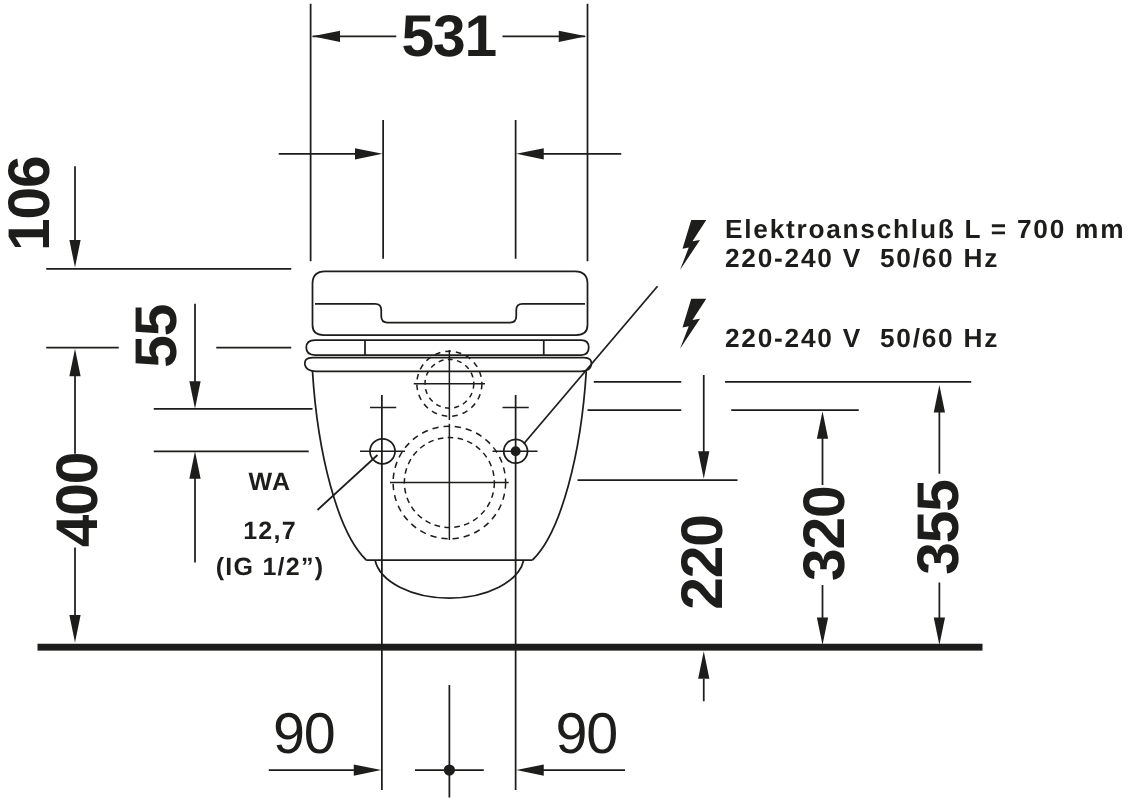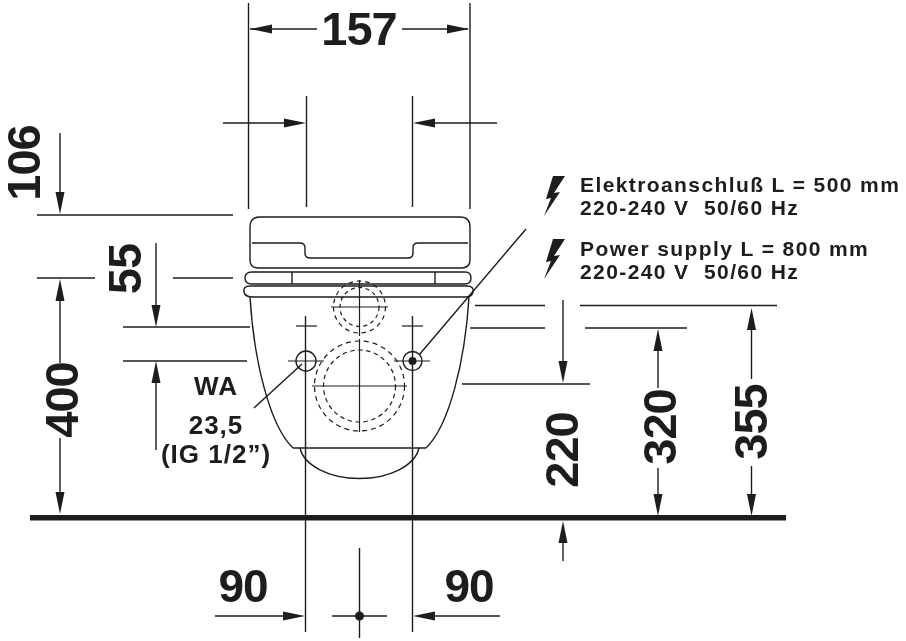--- a/index.html
+++ b/index.html
@@ -3,23 +3,23 @@
 <meta charset="utf-8">
 <style>
   html,body{margin:0;padding:0;background:#fff;}
   #stage{
     position:relative;width:906px;height:641px;background:#fff;overflow:hidden;
     font-family:"Liberation Sans",sans-serif;color:#1d1d1b;
   }
   #linework{position:absolute;left:0;top:0;}
   .lbl{position:absolute;white-space:pre;transform:translate(-50%,-50%);line-height:1;}
   .dim{font-size:47px;font-weight:bold;letter-spacing:-1px;}
-  .dim90{font-size:46px;font-weight:bold;letter-spacing:-1px;}
+  .dim90{font-size:46px;font-weight:normal;letter-spacing:-1px;}
   .rot{transform:translate(-50%,-50%) rotate(-90deg);}
-  .wa{font-size:26px;font-weight:bold;letter-spacing:1px;}
+  .wa{font-size:20px;font-weight:bold;letter-spacing:1px;}
   .ann{font-size:21px;font-weight:bold;letter-spacing:1.4px;transform:translate(0,-50%);}
 </style>
 </head>
 <body>
 
 <div id="stage">
 
   <svg id="linework" width="906" height="641" viewBox="0 0 906 641" stroke="#1d1d1b" stroke-width="1.4" fill="none">
 
     <g>
@@ -166,32 +166,31 @@
 
     <line x1="254" y1="408" x2="302" y2="364"></line>
     <line x1="419" y1="355" x2="526" y2="229"></line>
 
     <g fill="#1d1d1b" stroke="none">
       <path d="M565,176 L553,176 L546,199 L551,198 L544,216 L560,192 L554,193 Z"></path>
       <path d="M565,239 L553,239 L546,262 L551,261 L544,279 L560,255 L554,256 Z"></path>
     </g>
   </svg>
 
-  <div class="lbl dim" style="left:359px;top:28px;">157</div>
+  <div class="lbl dim" style="left:359px;top:28px;">531</div>
   <div class="lbl dim rot" style="left:23px;top:163px;">106</div>
   <div class="lbl dim rot" style="left:124px;top:269px;">55</div>
   <div class="lbl dim rot" style="left:61px;top:400px;">400</div>
   <div class="lbl dim rot" style="left:561px;top:450px;">220</div>
   <div class="lbl dim rot" style="left:659px;top:427px;">320</div>
   <div class="lbl dim rot" style="left:750px;top:422px;">355</div>
   <div class="lbl dim90" style="left:243px;top:586px;">90</div>
   <div class="lbl dim90" style="left:469px;top:586px;">90</div>
 
   <div class="lbl wa" style="left:216px;top:386px;">WA</div>
-  <div class="lbl wa" style="left:216px;top:425px;">23,5</div>
+  <div class="lbl wa" style="left:216px;top:425px;">12,7</div>
   <div class="lbl wa" style="left:216px;top:454px;">(IG 1/2”)</div>
 
-  <div class="lbl ann" style="left:580px;top:184px;">Elektroanschluß L = 500 mm</div>
+  <div class="lbl ann" style="left:580px;top:184px;">Elektroanschluß L = 700 mm</div>
   <div class="lbl ann" style="left:580px;top:207px;">220-240 V  50/60 Hz</div>
-  <div class="lbl ann" style="left:580px;top:248px;">Power supply L = 800 mm</div>
   <div class="lbl ann" style="left:580px;top:271px;">220-240 V  50/60 Hz</div>
 
 </div>
 
 </body></html>

